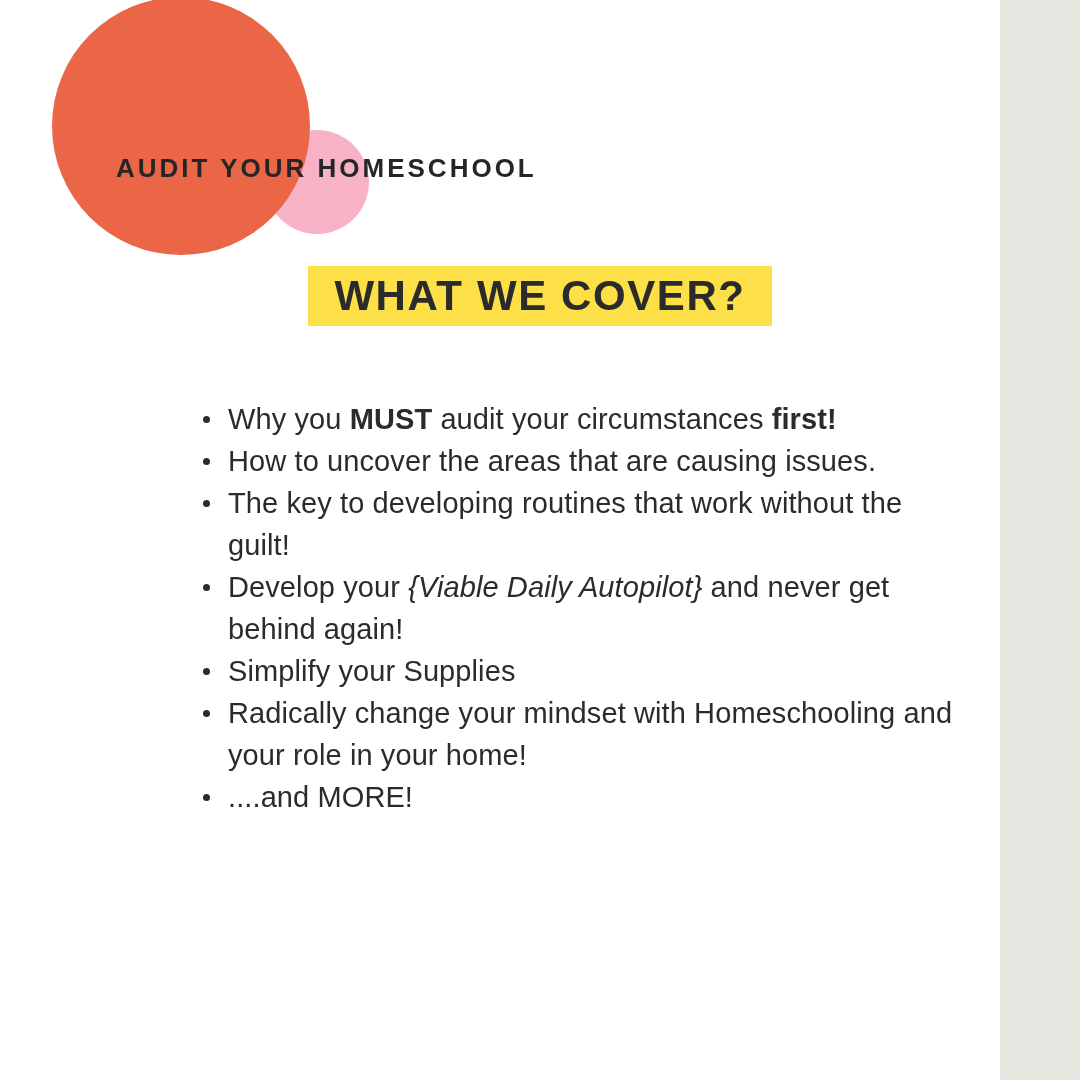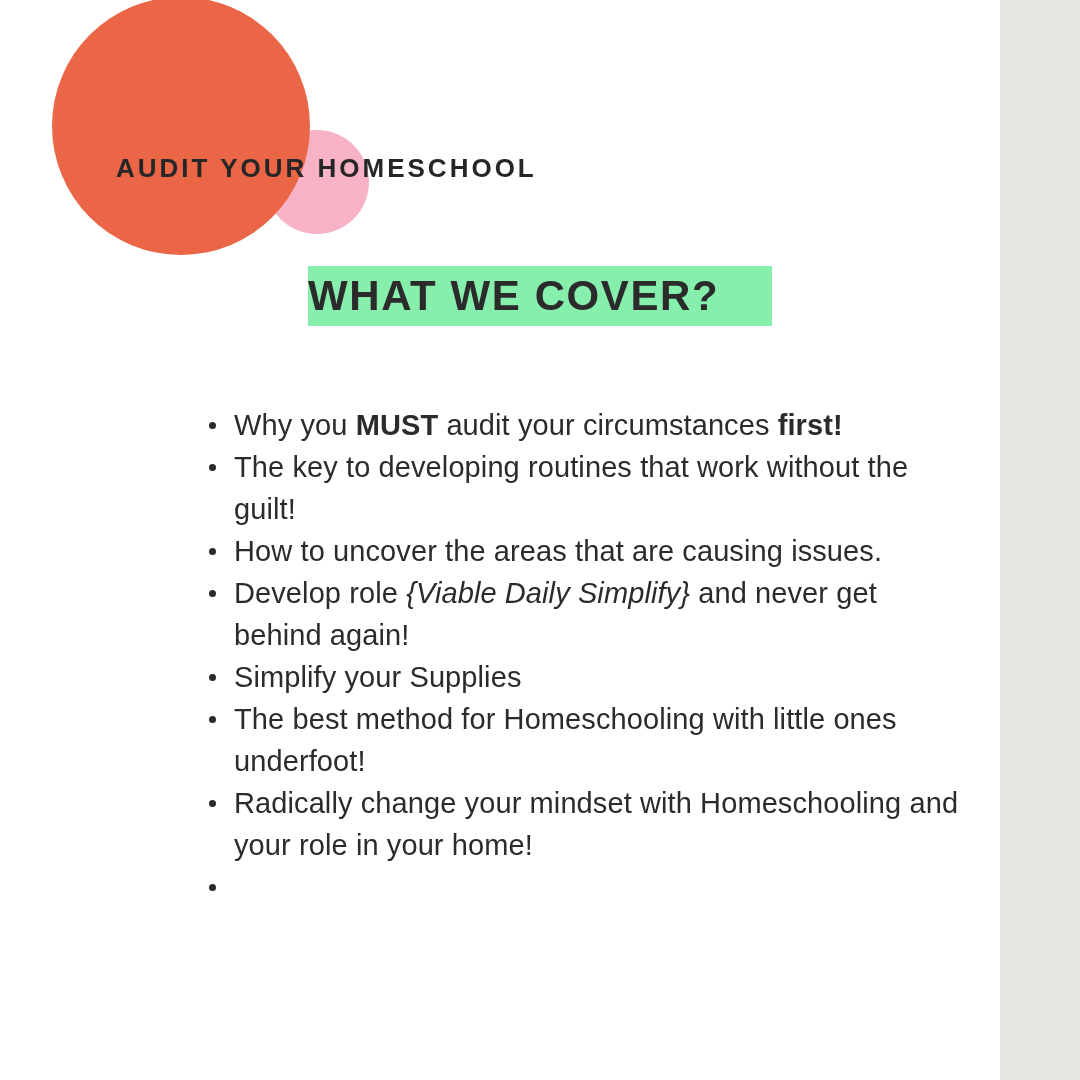--- a/index.html
+++ b/index.html
@@ -66,39 +66,40 @@
     line-height: 32px;
   }
 
   
   .title-banner {
     position: absolute;
     left: 308px;
     top: 266px;
     width: 464px;
     height: 60px;
-    background: #86efac;
+    background: #fde047;
     display: flex;
     align-items: center;
+    justify-content: center;
   }
   .title-banner-text {
     font-size: 42px;
     font-weight: bold;
     letter-spacing: 1.6px;
     color: #2b2b2b;
     white-space: nowrap;
   }
 
   
   .cover-list {
     position: absolute;
     left: 190px;
     top: 386px;
     width: 760px;
-    margin: 18px;
+    margin: 12px;
     padding: 0;
     list-style: none;
   }
   .cover-item {
     position: relative;
     padding-left: 26px;
     margin: 0 0 0 0;
     font-size: 29px;
     line-height: 42px;
     color: #2b2b2b;
@@ -127,22 +128,21 @@
   <div class="circle circle-orange"></div>
 
   <div class="kicker">AUDIT YOUR HOMESCHOOL</div>
 
   <div class="title-banner">
     <span class="title-banner-text">WHAT WE COVER?</span>
   </div>
 
   <ul class="cover-list" id="cover-list">
       <li class="cover-item"><span class="bullet-dot"></span><span><span>Why you </span><b>MUST</b><span> audit your circumstances </span><b>first!</b></span></li>
+      <li class="cover-item"><span class="bullet-dot"></span><span><span>How to uncover the areas that are causing issues.</span></span></li>
       <li class="cover-item"><span class="bullet-dot"></span><span><span>The key to developing routines that work without the guilt!</span></span></li>
-      <li class="cover-item"><span class="bullet-dot"></span><span><span>How to uncover the areas that are causing issues.</span></span></li>
-      <li class="cover-item"><span class="bullet-dot"></span><span><span>Develop role </span><i>{Viable Daily Simplify}</i><span> and never get behind again!</span></span></li>
+      <li class="cover-item"><span class="bullet-dot"></span><span><span>Develop your </span><i>{Viable Daily Autopilot}</i><span> and never get behind again!</span></span></li>
       <li class="cover-item"><span class="bullet-dot"></span><span><span>Simplify your Supplies</span></span></li>
-      <li class="cover-item"><span class="bullet-dot"></span><span><span>The best method for Homeschooling with little ones underfoot!</span></span></li>
       <li class="cover-item"><span class="bullet-dot"></span><span><span>Radically change your mindset with Homeschooling and your role in your home!</span></span></li>
-      <li class="cover-item"><span class="bullet-dot"></span></li>
+      <li class="cover-item"><span class="bullet-dot"></span><span><span>....and MORE!</span></span></li>
     </ul>
 
 </div>
 
 </body></html>

